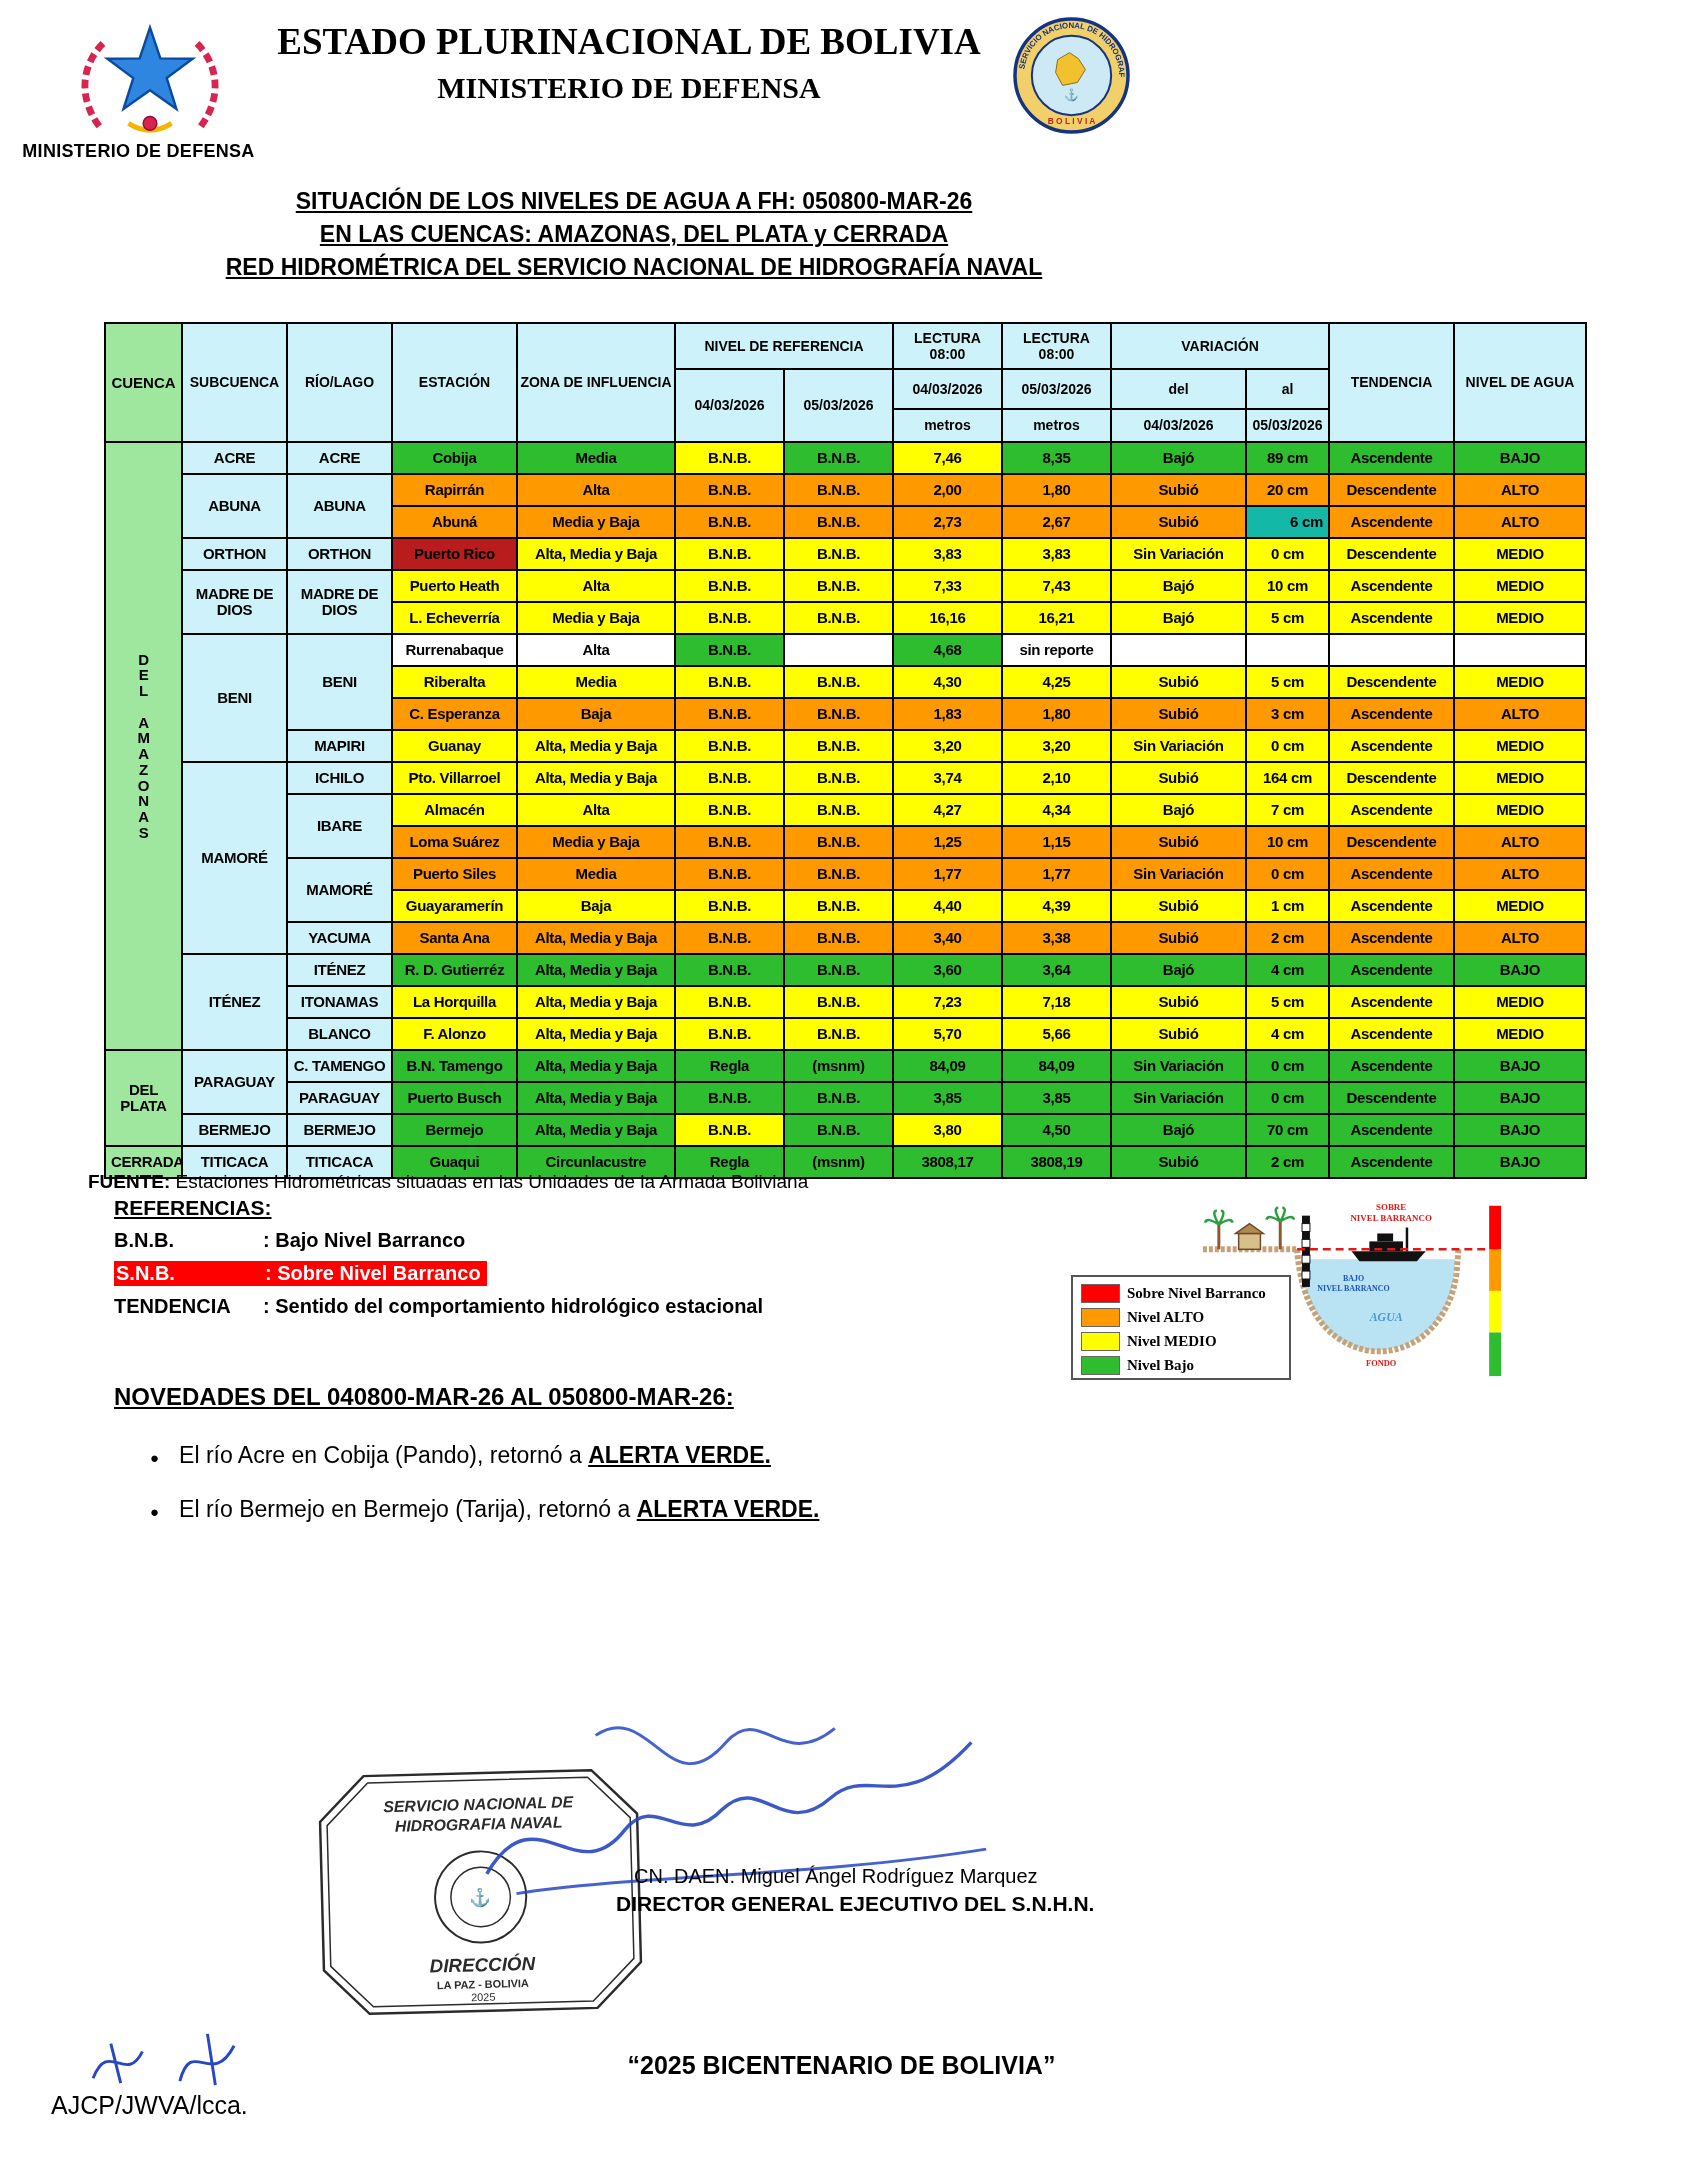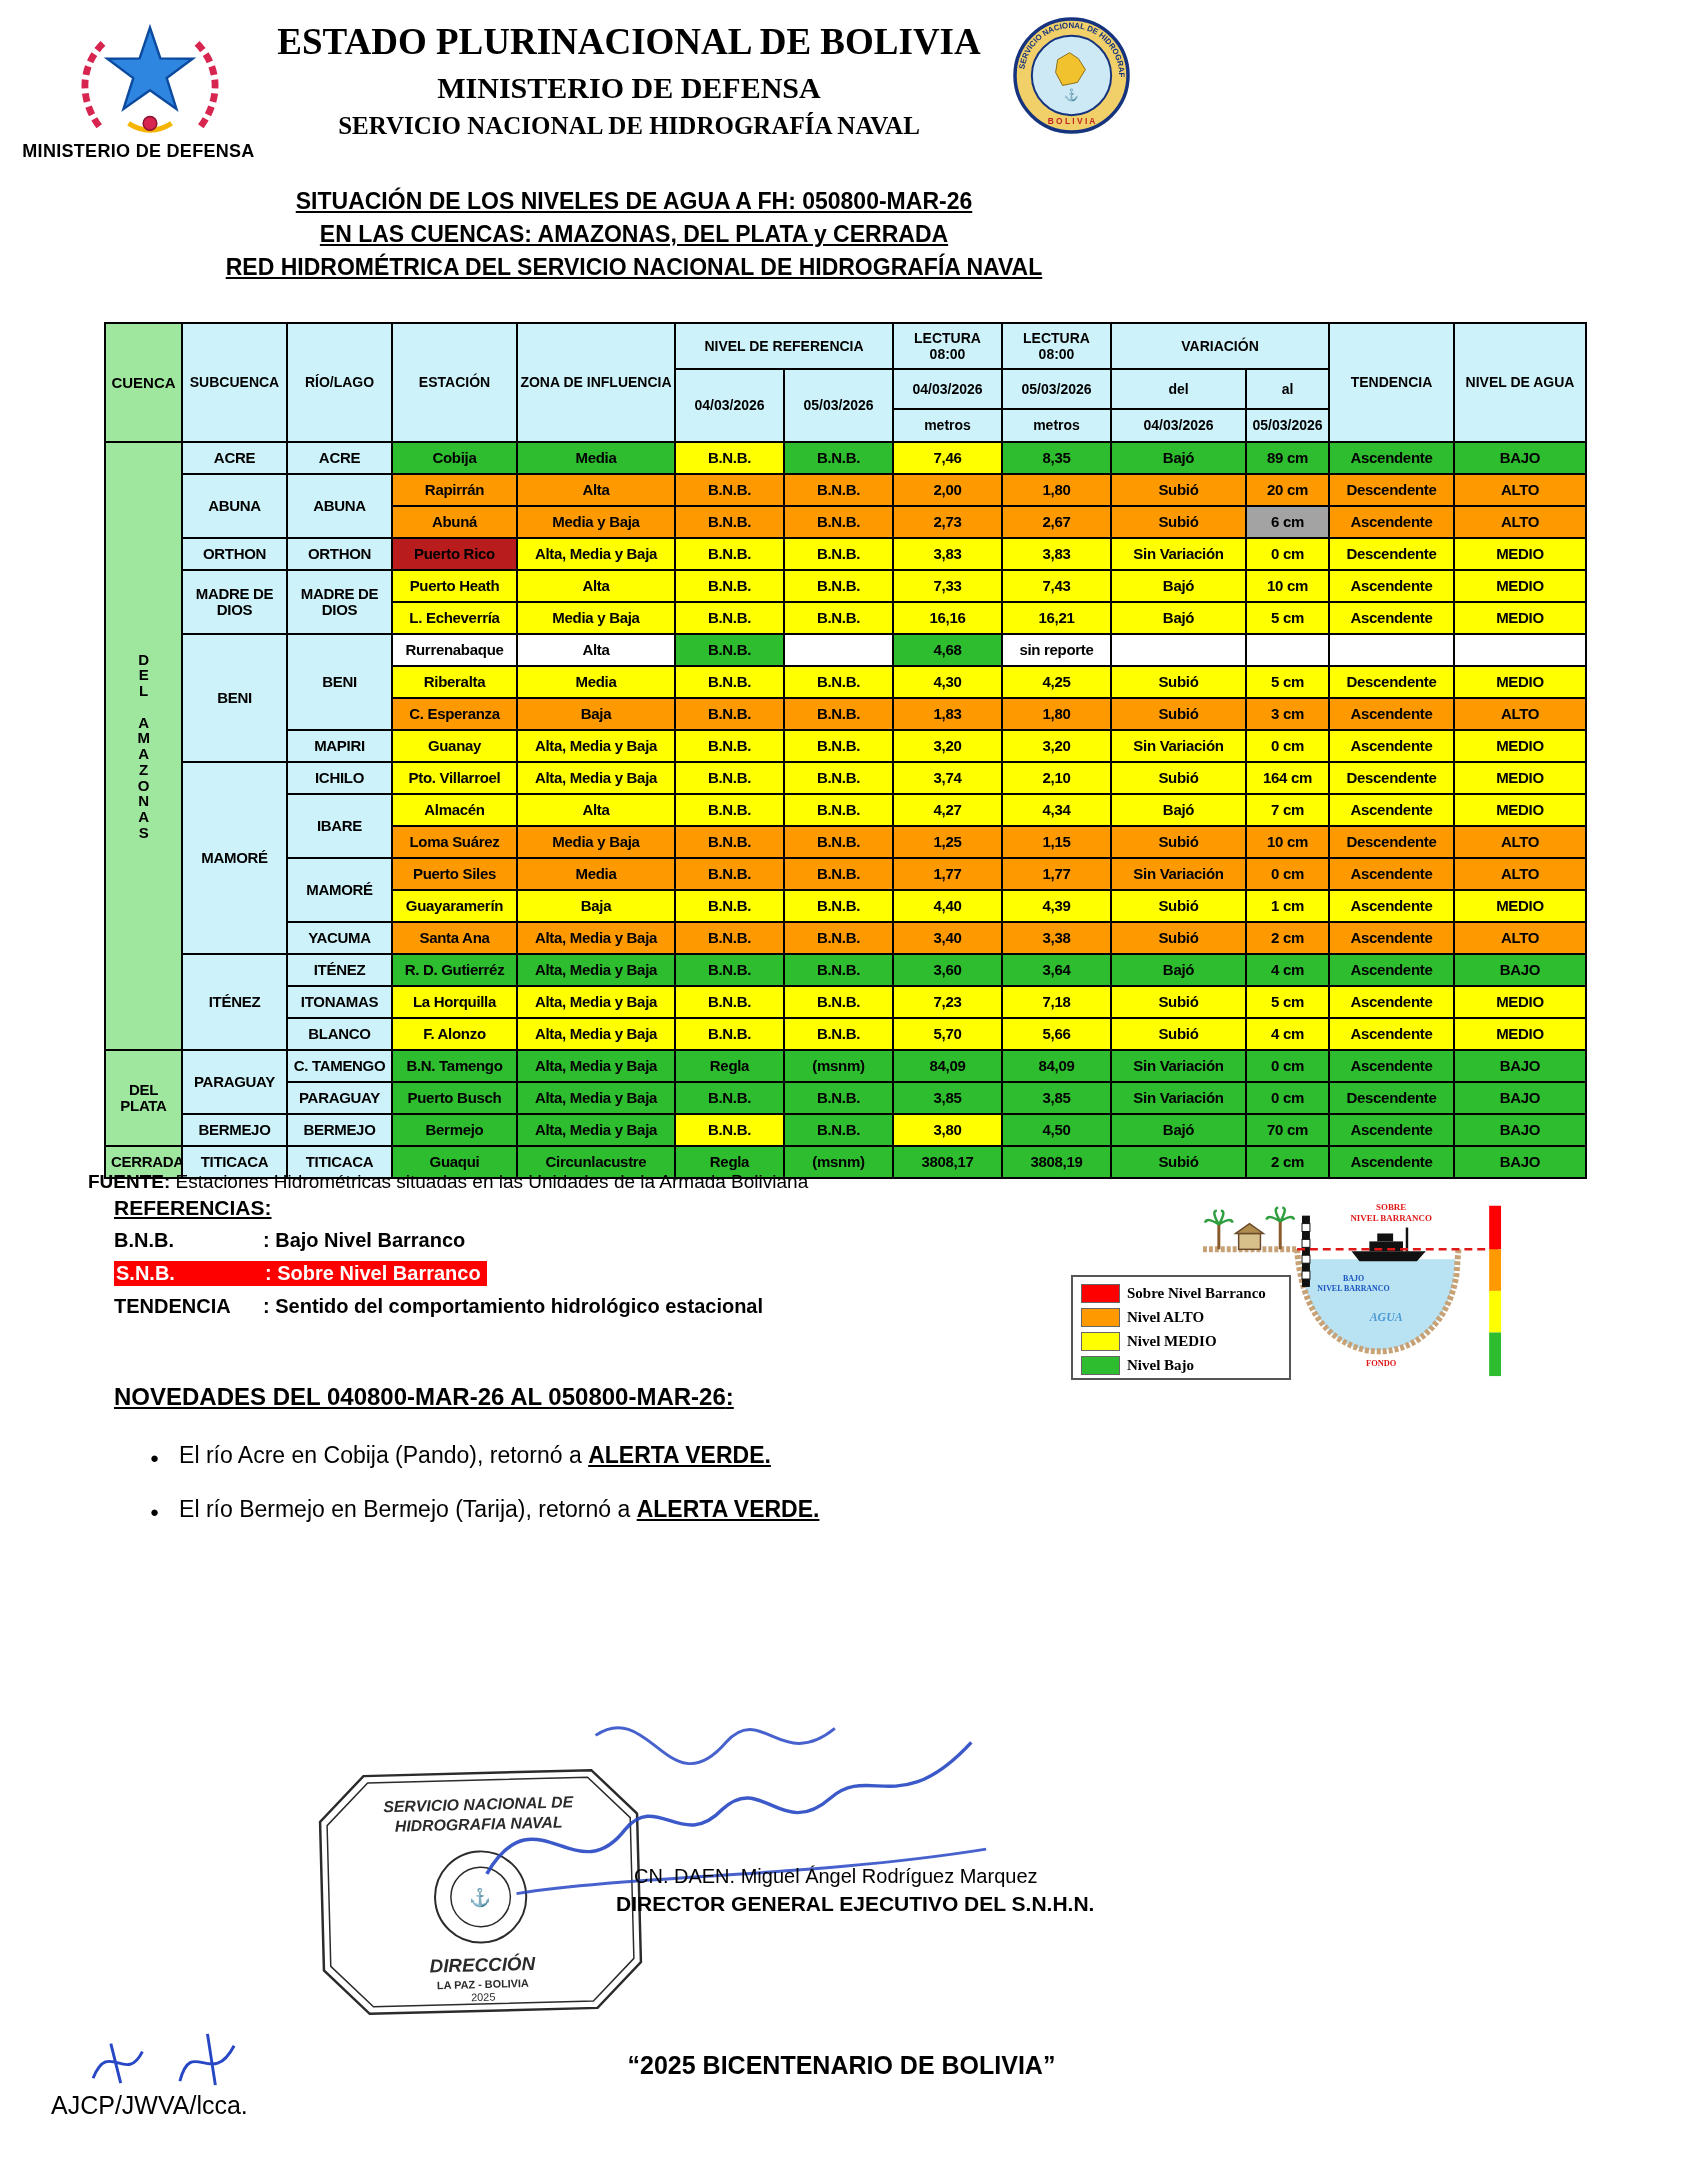--- a/index.html
+++ b/index.html
@@ -84,21 +84,20 @@
     <path d="M 142,115 C 164,85 160,52 138,30" fill="none" stroke="#d8254f" stroke-width="7" stroke-dasharray="9 5"></path>
     <polygon points="90,14 100.6,45.4 133.7,45.8 107.1,65.6 117,97.2 90,78 62.9,97.2 72.9,65.6 46.3,45.8 79.4,45.4" fill="#2f86e0" stroke="#0b4a9e" stroke-width="2.5"></polygon>
     <path d="M 68,112 q 22,14 44,0" fill="none" stroke="#f4b400" stroke-width="5"></path>
     <circle cx="90" cy="112" r="7" fill="#d8254f" stroke="#8c1030" stroke-width="1.5"></circle>
   </svg>
   <div class="logo-left-caption">MINISTERIO DE DEFENSA</div>
 
   <div class="titles">
     <div class="t1">ESTADO PLURINACIONAL DE BOLIVIA</div>
     <div class="t2">MINISTERIO DE DEFENSA</div>
-    <div class="t3">SERVICIO NACIONAL DE HIDROGRAFÍA NAVAL</div>
   </div>
   <div class="subtitles">
     <div>SITUACIÓN DE LOS NIVELES DE AGUA A FH: 050800-MAR-26</div>
     <div>EN LAS CUENCAS: AMAZONAS, DEL PLATA y CERRADA</div>
     <div>RED HIDROMÉTRICA DEL SERVICIO NACIONAL DE HIDROGRAFÍA NAVAL</div>
   </div>
 
   <svg class="logo-right" viewBox="0 0 120 120">
     <circle cx="60" cy="60" r="57" fill="#f1d06a" stroke="#15337f" stroke-width="3.5"></circle>
     <circle cx="60" cy="60" r="40" fill="#cde9f6" stroke="#15337f" stroke-width="2"></circle>
@@ -200,21 +199,21 @@
           <td style="background: rgb(255, 153, 0);">ALTO</td>
         </tr>
         <tr>
           <td class="al" style="background: rgb(255, 153, 0);">Abuná</td>
           <td class="al" style="background: rgb(255, 153, 0);">Media y Baja</td>
           <td style="background: rgb(255, 153, 0);">B.N.B.</td>
           <td style="background: rgb(255, 153, 0);">B.N.B.</td>
           <td style="background: rgb(255, 153, 0);">2,73</td>
           <td style="background: rgb(255, 153, 0);">2,67</td>
           <td style="background: rgb(255, 153, 0);">Subió</td>
-          <td style="background: #a3a3a3;">6 cm</td>
+          <td style="background: #14b8a6; text-align: right;">6 cm</td>
           <td style="background: rgb(255, 153, 0);">Ascendente</td>
           <td style="background: rgb(255, 153, 0);">ALTO</td>
         </tr>
         <tr>
           <td class="al" style="background: rgb(205, 242, 249);">ORTHON</td>
           <td class="al" style="background: rgb(205, 242, 249);">ORTHON</td>
           <td class="al" style="background: #b91c1c;">Puerto Rico</td>
           <td class="al" style="background: rgb(255, 255, 0);">Alta, Media y Baja</td>
           <td style="background: rgb(255, 255, 0);">B.N.B.</td>
           <td style="background: rgb(255, 255, 0);">B.N.B.</td>

